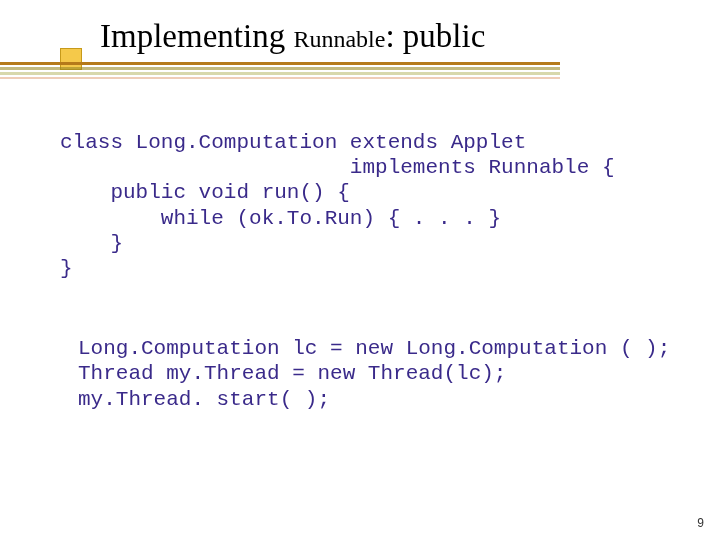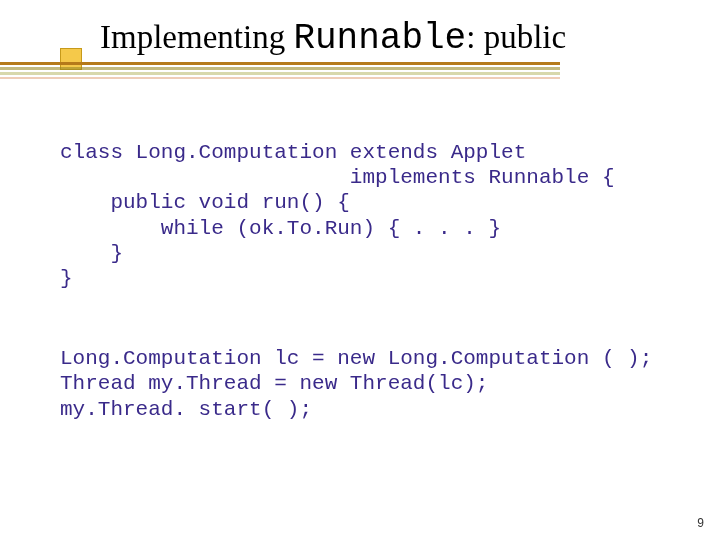--- a/index.html
+++ b/index.html
@@ -17,22 +17,22 @@
       top: 18px;
       left: 100px;
       right: 30px;
     }
     .title {
       font-size: 33px;
       color: #000;
       letter-spacing: 0px;
     }
     .title .codefont {
-      font-family: Liberation Mono, monospace;
-      font-size: 36px;
+      font-family: Liberation Serif, serif;
+      font-size: 24px;
     }
     .rule-stack {
       position: absolute;
       left: 0;
       top: 62px;
       width: 720px;
     }
     .rule {
       height: 3px;
       margin-bottom: 2px;
@@ -45,33 +45,34 @@
       position: absolute;
       left: 60px;
       top: 48px;
       width: 20px;
       height: 20px;
       background: #f5c94a;
       border: 1px solid #c79a1a;
     }
     .content {
       position: absolute;
-      top: 140px;
+      top: 130px;
       left: 60px;
       right: 40px;
     }
     .code {
       font-family: Consolas, 'Courier New', monospace;
       font-size: 21px;
       color: #3a2a8a;
       white-space: pre;
       line-height: 1.2;
     }
     .block2 {
       margin-top: 55px;
+      margin-left: 18px;
     }
     .pagenum {
       position: absolute;
       right: 16px;
       bottom: 10px;
       font-family: Arial, sans-serif;
       font-size: 12px;
       color: #333;
     }
   </style>

